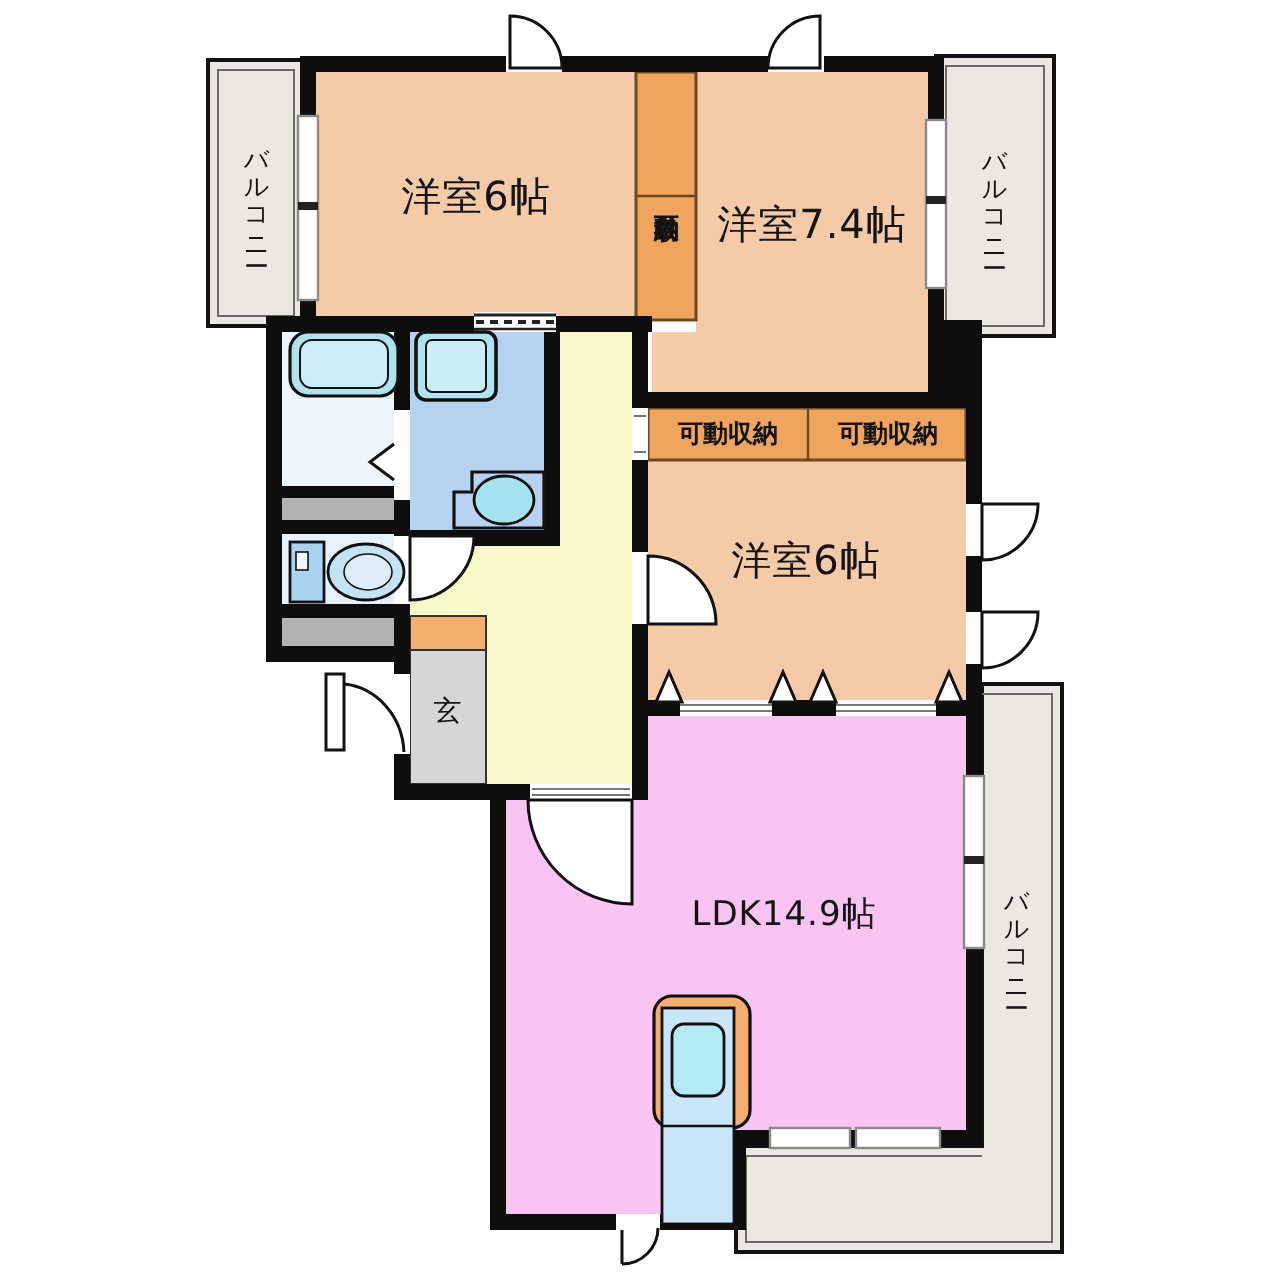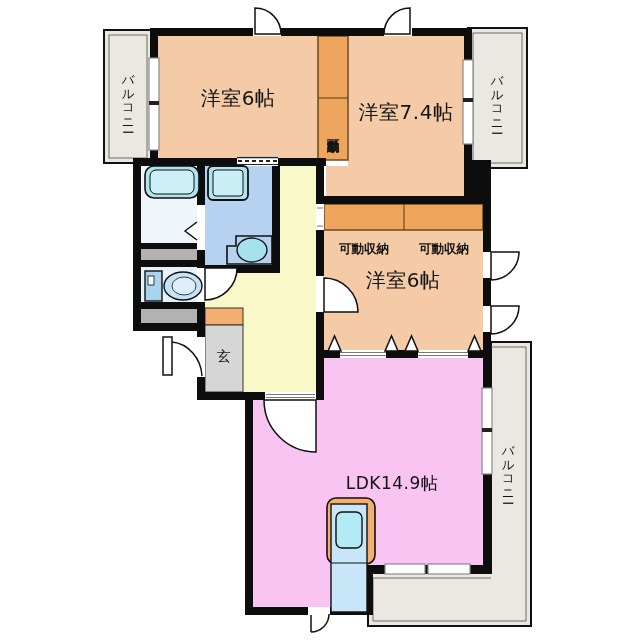--- a/index.html
+++ b/index.html
@@ -6,21 +6,21 @@
   #stage{
     position:relative;width:640px;height:640px;background:#ffffff;overflow:hidden;
     font-family:"DejaVu Sans",sans-serif;
   }
   #plan-svg{position:absolute;left:0;top:0;}
   .lbl{
     position:absolute;transform:translate(-50%,-50%);
     color:#141414;font-size:20px;font-weight:500;white-space:nowrap;
     letter-spacing:0.5px;line-height:1;
   }
-  .lbl.small{font-size:12.5px;font-weight:600;letter-spacing:0px;margin-top:32px;}
+  .lbl.small{font-size:12.5px;font-weight:600;letter-spacing:0px;}
   .lbl.mid{font-size:14px;}
   .lbl.big{font-size:17px;}
   .vtext{
     writing-mode:vertical-rl;
     transform:translate(-50%,-50%);
     letter-spacing:1px;
     font-size:12.5px;font-weight:500;
   }
 </style>
 </head>
@@ -195,21 +195,21 @@
       <rect x="331" y="504" width="36" height="108" stroke="#111" stroke-width="1.4" fill="#c9e5f8"></rect>
       <line x1="331" y1="563" x2="367" y2="563" stroke="#111" stroke-width="1.2"></line>
       <rect x="336" y="512" width="26" height="36" rx="6" stroke="#111" stroke-width="1.4" fill="#b2ebf3"></rect>
     </g>
   </g>
 </svg>
 
   <div class="lbl" style="left:238px;top:98px;">洋室6帖</div>
   <div class="lbl" style="left:406px;top:112px;">洋室7.4帖</div>
   <div class="lbl" style="left:403px;top:280px;">洋室6帖</div>
-  <div class="lbl big" style="left:392px;top:483px;">LDK14.9帖</div>
+  <div class="lbl big" style="left:392px;top:458px;">LDK14.9帖</div>
   <div class="lbl mid" style="left:224px;top:356px;">玄</div>
   <div class="lbl small vtext" style="left:333px;top:98px;">可動収納</div>
   <div class="lbl small" style="left:364px;top:217px;">可動収納</div>
   <div class="lbl small" style="left:444px;top:217px;">可動収納</div>
   <div class="lbl vtext" style="left:128px;top:96px;">バルコニー</div>
   <div class="lbl vtext" style="left:497px;top:97px;">バルコニー</div>
   <div class="lbl vtext" style="left:508px;top:467px;">バルコニー</div>
 </div>
 
 </body></html>

